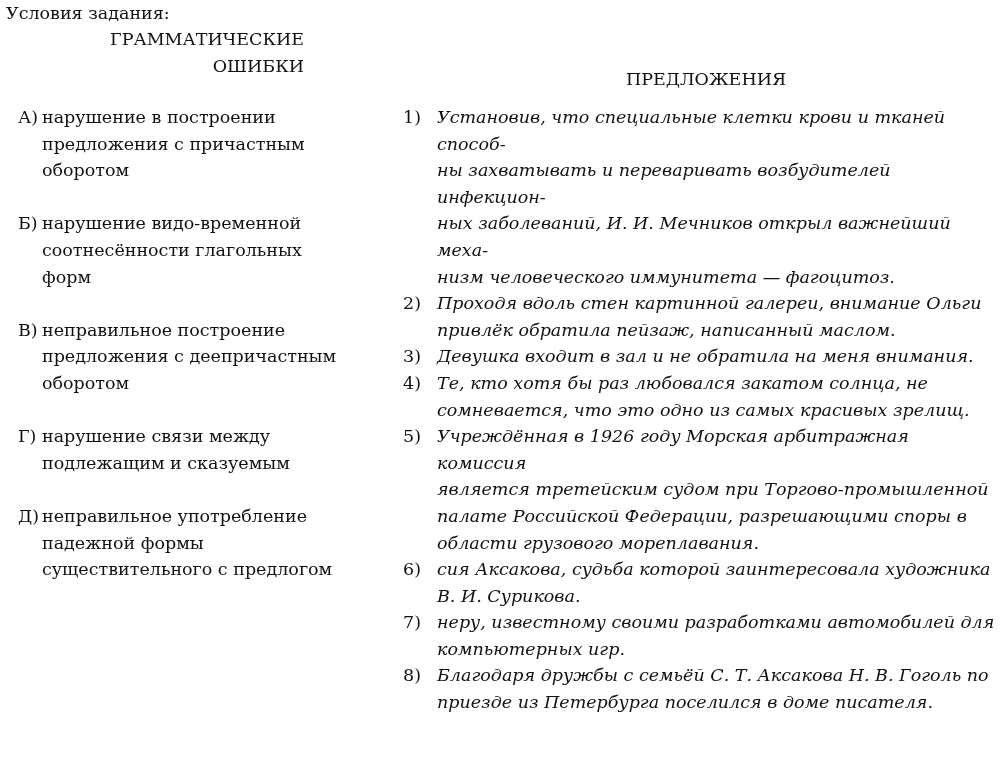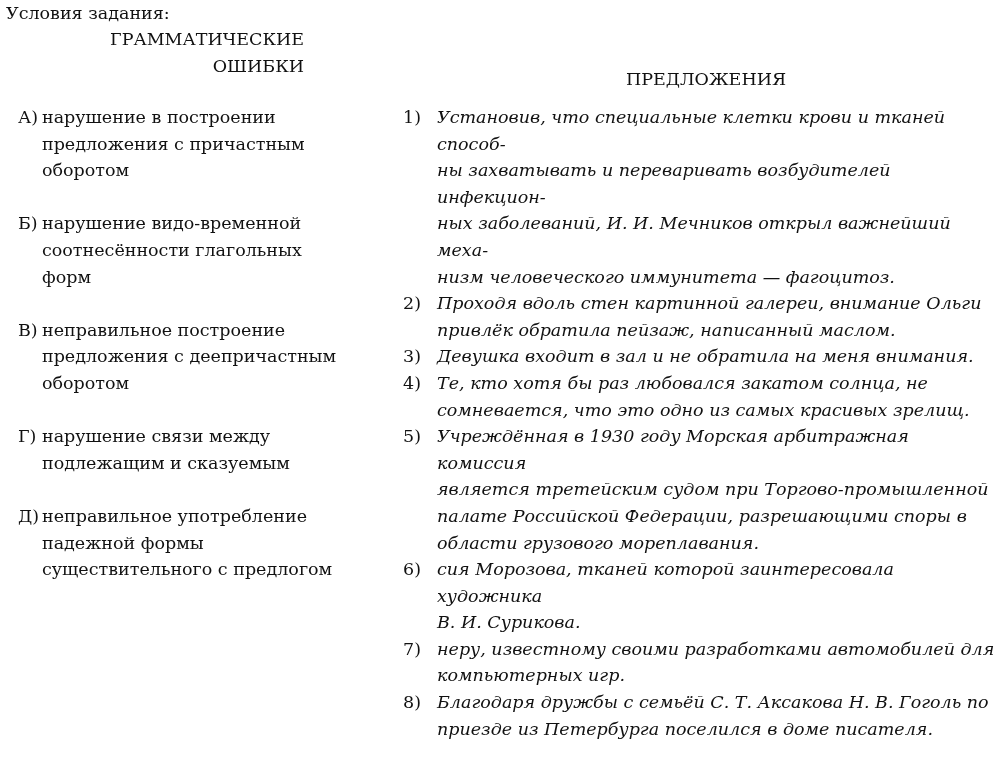--- a/index.html
+++ b/index.html
@@ -102,30 +102,30 @@
   <div class="right-item">
     <span class="num">4)</span>
     <div class="text">
       <div>Те, кто хотя бы раз любовался закатом солнца, не</div>
       <div>сомневается, что это одно из самых красивых зрелищ.</div>
     </div>
   </div>
   <div class="right-item">
     <span class="num">5)</span>
     <div class="text">
-      <div>Учреждённая в 1930 году Морская арбитражная комиссия</div>
+      <div>Учреждённая в 1926 году Морская арбитражная комиссия</div>
       <div>является третейским судом при Торгово-промышленной</div>
       <div>палате Российской Федерации, разрешающими споры в</div>
       <div>области грузового мореплавания.</div>
     </div>
   </div>
   <div class="right-item">
     <span class="num">6)</span>
     <div class="text">
-      <div>сия Морозова, тканей которой заинтересовала художника</div>
+      <div>сия Аксакова, судьба которой заинтересовала художника</div>
       <div>В. И. Сурикова.</div>
     </div>
   </div>
   <div class="right-item">
     <span class="num">7)</span>
     <div class="text">
       <div>неру, известному своими разработками автомобилей для</div>
       <div>компьютерных игр.</div>
     </div>
   </div>

